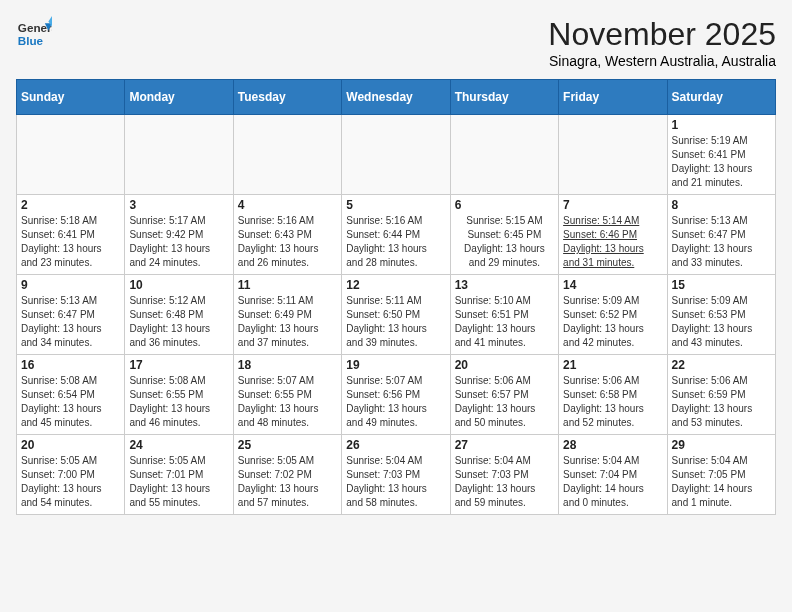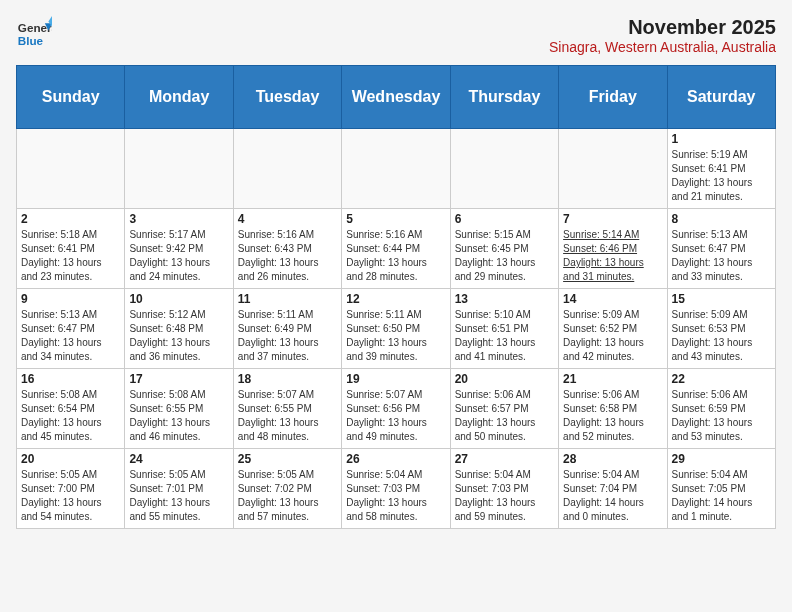--- a/index.html
+++ b/index.html
@@ -22,41 +22,41 @@
       gap: 4px;
     }
     .logo-icon {
       width: 36px;
       height: 36px;
     }
     .title-area {
       text-align: right;
     }
     .month-title {
-      font-size: 20px;
-      font-weight: bold;
+      font-size: 32px;
+      font-weight: normal;
       color: #222;
     }
     .subtitle {
       font-size: 14px;
-      color: #b91c1c;
+      color: #000000;
     }
     .calendar {
       width: 100%;
       border-collapse: collapse;
       background: white;
       border: 1px solid #ccc;
     }
     .calendar th {
       background: #2e7bbf;
       color: white;
-      font-size: 16px;
+      font-size: 12px;
       font-weight: bold;
-      padding: 22px 4px;
-      text-align: center;
+      padding: 10px 4px;
+      text-align: left;
       border: 1px solid #1a5fa0;
     }
     .calendar td {
       border: 1px solid #ccc;
       vertical-align: top;
       padding: 3px 4px;
       font-size: 10px;
       color: #333;
       width: 108px;
       min-height: 80px;
@@ -150,21 +150,21 @@
         </td>
         <td>
           <span class="day-num">5</span>
           <div class="day-info" style="white-space: pre-line;">Sunrise: 5:16 AM
 Sunset: 6:44 PM
 Daylight: 13 hours
 and 28 minutes.</div>
         </td>
         <td>
           <span class="day-num">6</span>
-          <div class="day-info" style="white-space: pre-line;">Sunrise: 5:15 AM
+          <div class="day-info" style="white-space: pre-line; text-align: center;">Sunrise: 5:15 AM
 Sunset: 6:45 PM
 Daylight: 13 hours
 and 29 minutes.</div>
         </td>
         <td>
           <span class="day-num">7</span>
           <div class="day-info" style="white-space: pre-line; text-decoration: underline;">Sunrise: 5:14 AM
 Sunset: 6:46 PM
 Daylight: 13 hours
 and 31 minutes.</div>

